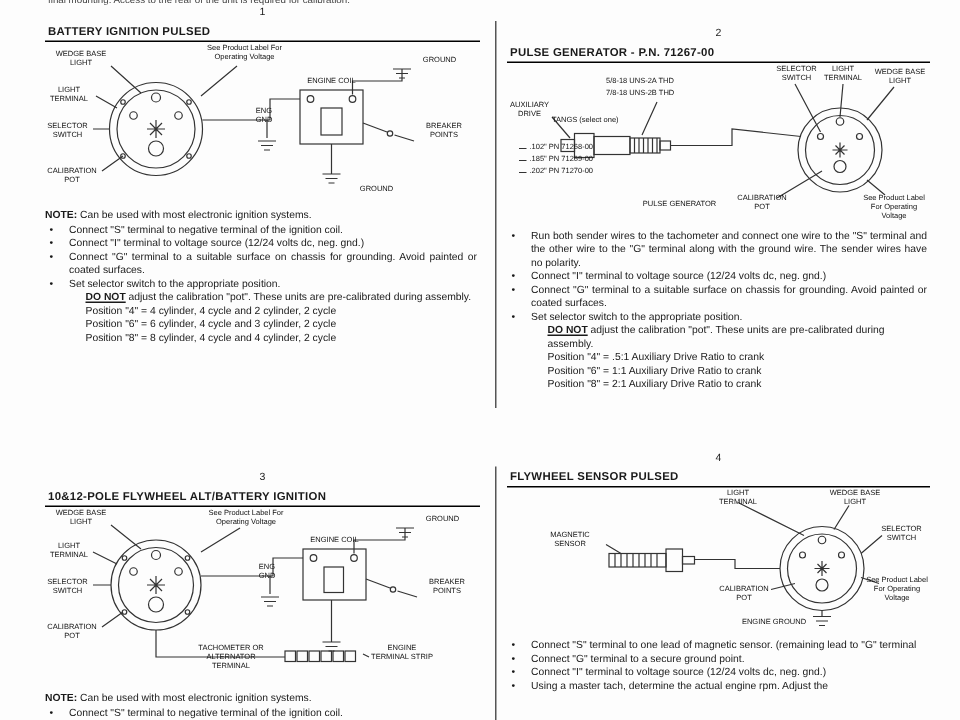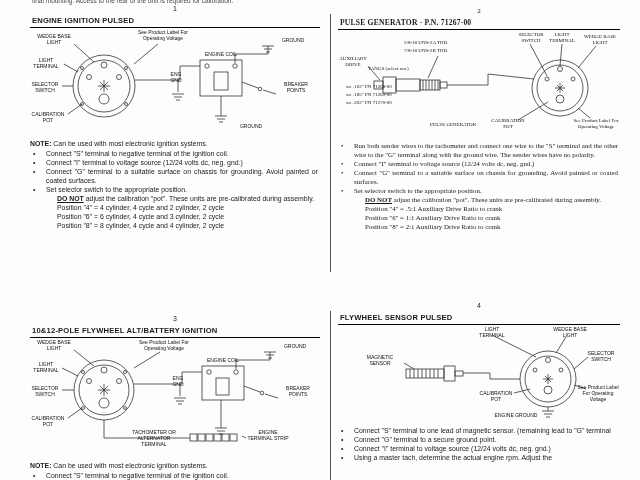--- a/index.html
+++ b/index.html
@@ -7,21 +7,21 @@
     width:640px;height:480px;position:relative;overflow:hidden;
     background:#fdfdfd;color:#1a1a1a;
     font-family:"Liberation Sans", sans-serif;
   }
   .cutoff{position:absolute;top:-3px;left:32px;font-size:6.5px;color:#444;}
   .vdivider{position:absolute;left:330px;width:1px;background:#555;}
   #div-top{top:14px;height:258px;}
   #div-bottom{top:311px;height:169px;}
   .sec{position:absolute;}
   #sec1{left:30px;top:5px;width:290px;}
-  #sec2{left:338px;top:7px;width:282px;font-family:Liberation Serif, serif;}
+  #sec2{left:338px;top:19px;width:282px;}
   #sec3{left:30px;top:315px;width:290px;}
   #sec4{left:338px;top:302px;width:282px;}
   .secnum{text-align:center;font-size:7px;height:10px;}
   .title{
     font-size:7.6px;font-weight:bold;letter-spacing:.2px;
     border-bottom:1px solid #000;padding:1px 0 2px 2px;margin:0;
   }
   .diagram{position:relative;margin-top:2px;}
   .d1{height:106px;} .d2{height:106px;} .d3{height:118px;} .d4{height:96px;}
   .dsvg{position:absolute;left:0;top:0;}
@@ -41,21 +41,21 @@
 </style>
 </head>
 <body>
 
 <div class="cutoff">final mounting. Access to the rear of the unit is required for calibration.</div>
 <div class="vdivider" id="div-top"></div>
 <div class="vdivider" id="div-bottom"></div>
 
 <section class="sec" id="sec1">
   <div class="secnum">1</div>
-  <h2 class="title">ENGINE IGNITION PULSED</h2>
+  <h2 class="title">BATTERY IGNITION PULSED</h2>
   <div class="diagram d1">
     <svg class="dsvg" width="290" height="106" viewBox="0 0 290 106">
       <g stroke="#333" fill="none" stroke-width="0.8">
         <g>
           <circle cx="74" cy="56" r="31"></circle>
             <circle cx="74" cy="56" r="26"></circle>
           <circle cx="74" cy="35" r="3"></circle>
             <circle cx="59" cy="47" r="2.5"></circle>
             <circle cx="89" cy="47" r="2.5"></circle>
             <circle cx="74" cy="69" r="5"></circle>

